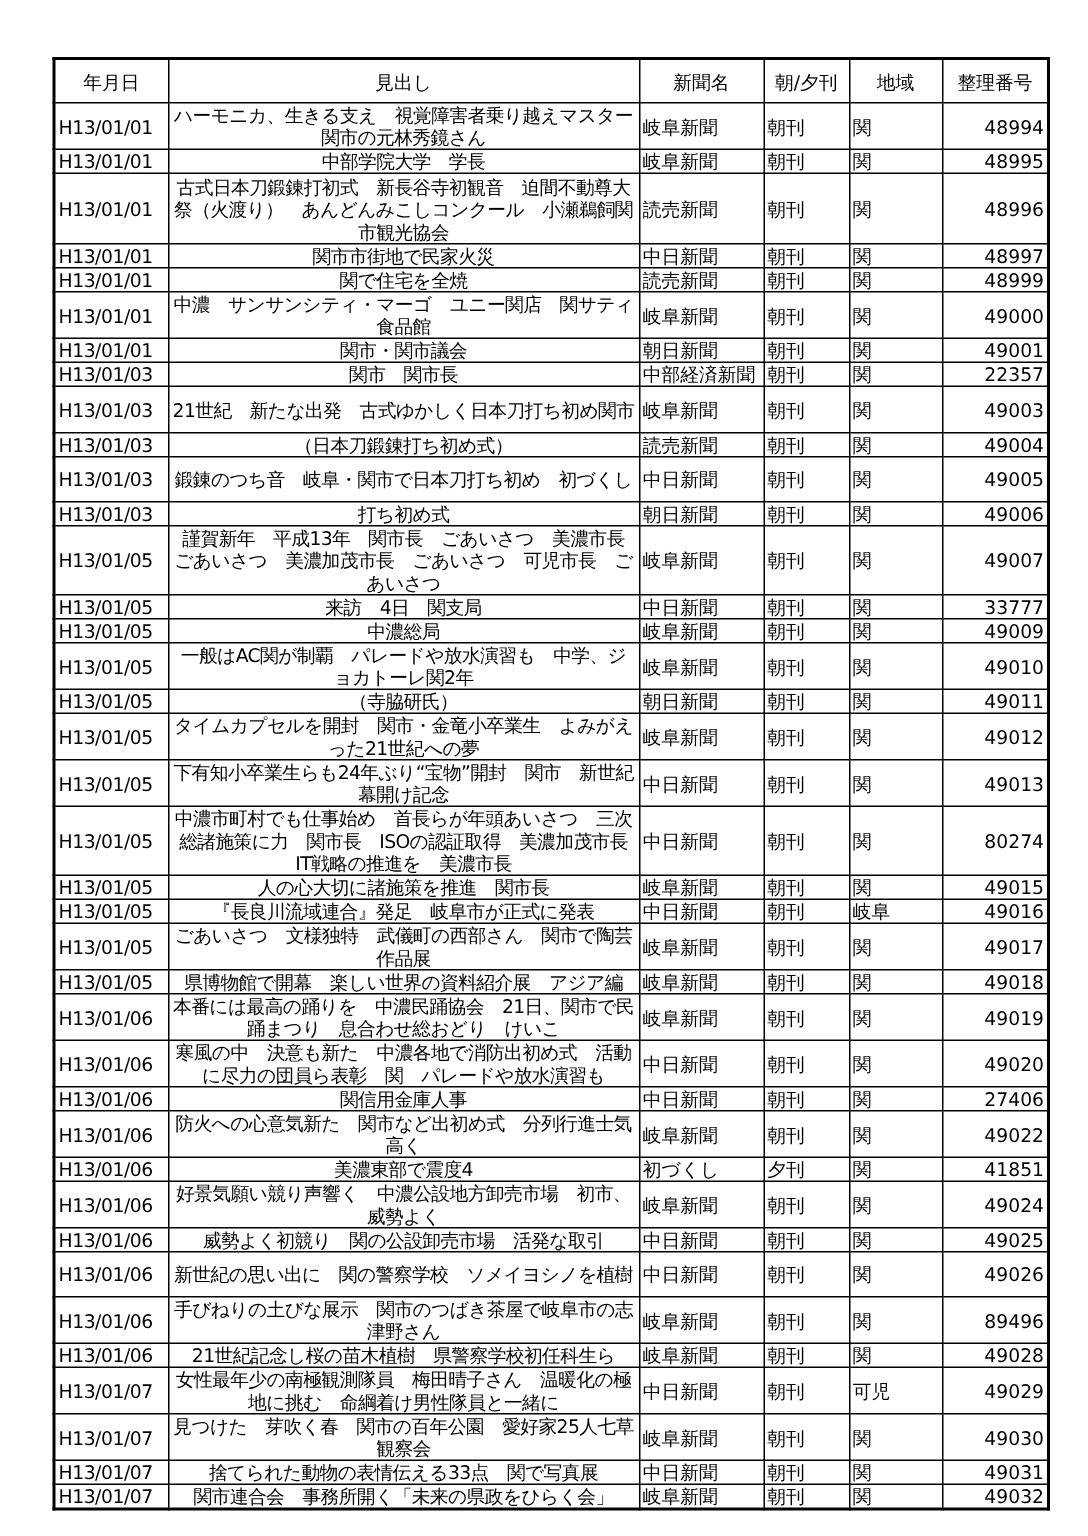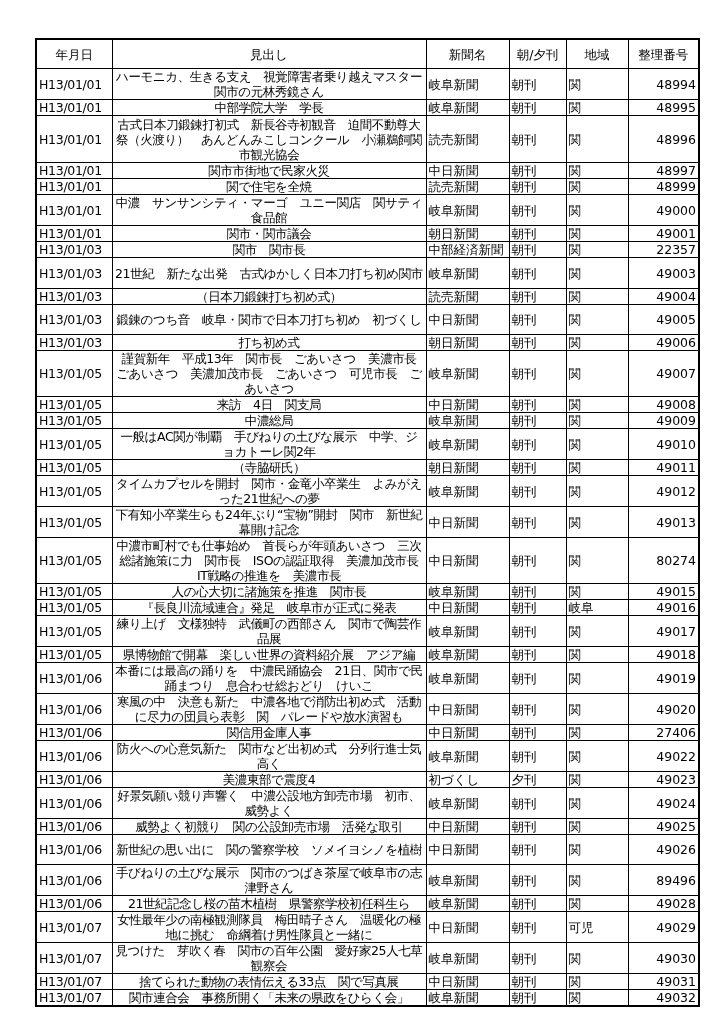--- a/index.html
+++ b/index.html
@@ -148,33 +148,33 @@
         <td class="edition">朝刊</td>
         <td class="region">関</td>
         <td class="num">49007</td>
       </tr>
       <tr style="height: 16px;">
         <td class="date">H13/01/05</td>
         <td class="headline">来訪　4日　関支局</td>
         <td class="paper">中日新聞</td>
         <td class="edition">朝刊</td>
         <td class="region">関</td>
-        <td class="num">49008</td>
+        <td class="num">33777</td>
       </tr>
       <tr style="height: 16px;">
         <td class="date">H13/01/05</td>
         <td class="headline">中濃総局</td>
         <td class="paper">岐阜新聞</td>
         <td class="edition">朝刊</td>
         <td class="region">関</td>
         <td class="num">49009</td>
       </tr>
       <tr style="height: 30px;">
         <td class="date">H13/01/05</td>
-        <td class="headline">一般はAC関が制覇　手びねりの土びな展示　中学、ジョカトーレ関2年</td>
+        <td class="headline">一般はAC関が制覇　パレードや放水演習も　中学、ジョカトーレ関2年</td>
         <td class="paper">岐阜新聞</td>
         <td class="edition">朝刊</td>
         <td class="region">関</td>
         <td class="num">49010</td>
       </tr>
       <tr style="height: 16px;">
         <td class="date">H13/01/05</td>
         <td class="headline">（寺脇研氏）</td>
         <td class="paper">朝日新聞</td>
         <td class="edition">朝刊</td>
@@ -216,21 +216,21 @@
       <tr style="height: 16px;">
         <td class="date">H13/01/05</td>
         <td class="headline">『長良川流域連合』発足　岐阜市が正式に発表</td>
         <td class="paper">中日新聞</td>
         <td class="edition">朝刊</td>
         <td class="region">岐阜</td>
         <td class="num">49016</td>
       </tr>
       <tr style="height: 30px;">
         <td class="date">H13/01/05</td>
-        <td class="headline">練り上げ　文様独特　武儀町の西部さん　関市で陶芸作品展</td>
+        <td class="headline">ごあいさつ　文様独特　武儀町の西部さん　関市で陶芸作品展</td>
         <td class="paper">岐阜新聞</td>
         <td class="edition">朝刊</td>
         <td class="region">関</td>
         <td class="num">49017</td>
       </tr>
       <tr style="height: 16px;">
         <td class="date">H13/01/05</td>
         <td class="headline">県博物館で開幕　楽しい世界の資料紹介展　アジア編</td>
         <td class="paper">岐阜新聞</td>
         <td class="edition">朝刊</td>
@@ -268,21 +268,21 @@
         <td class="edition">朝刊</td>
         <td class="region">関</td>
         <td class="num">49022</td>
       </tr>
       <tr style="height: 16px;">
         <td class="date">H13/01/06</td>
         <td class="headline">美濃東部で震度4</td>
         <td class="paper">初づくし</td>
         <td class="edition">夕刊</td>
         <td class="region">関</td>
-        <td class="num">49023</td>
+        <td class="num">41851</td>
       </tr>
       <tr style="height: 30px;">
         <td class="date">H13/01/06</td>
         <td class="headline">好景気願い競り声響く　中濃公設地方卸売市場　初市、威勢よく</td>
         <td class="paper">岐阜新聞</td>
         <td class="edition">朝刊</td>
         <td class="region">関</td>
         <td class="num">49024</td>
       </tr>
       <tr style="height: 16px;">

